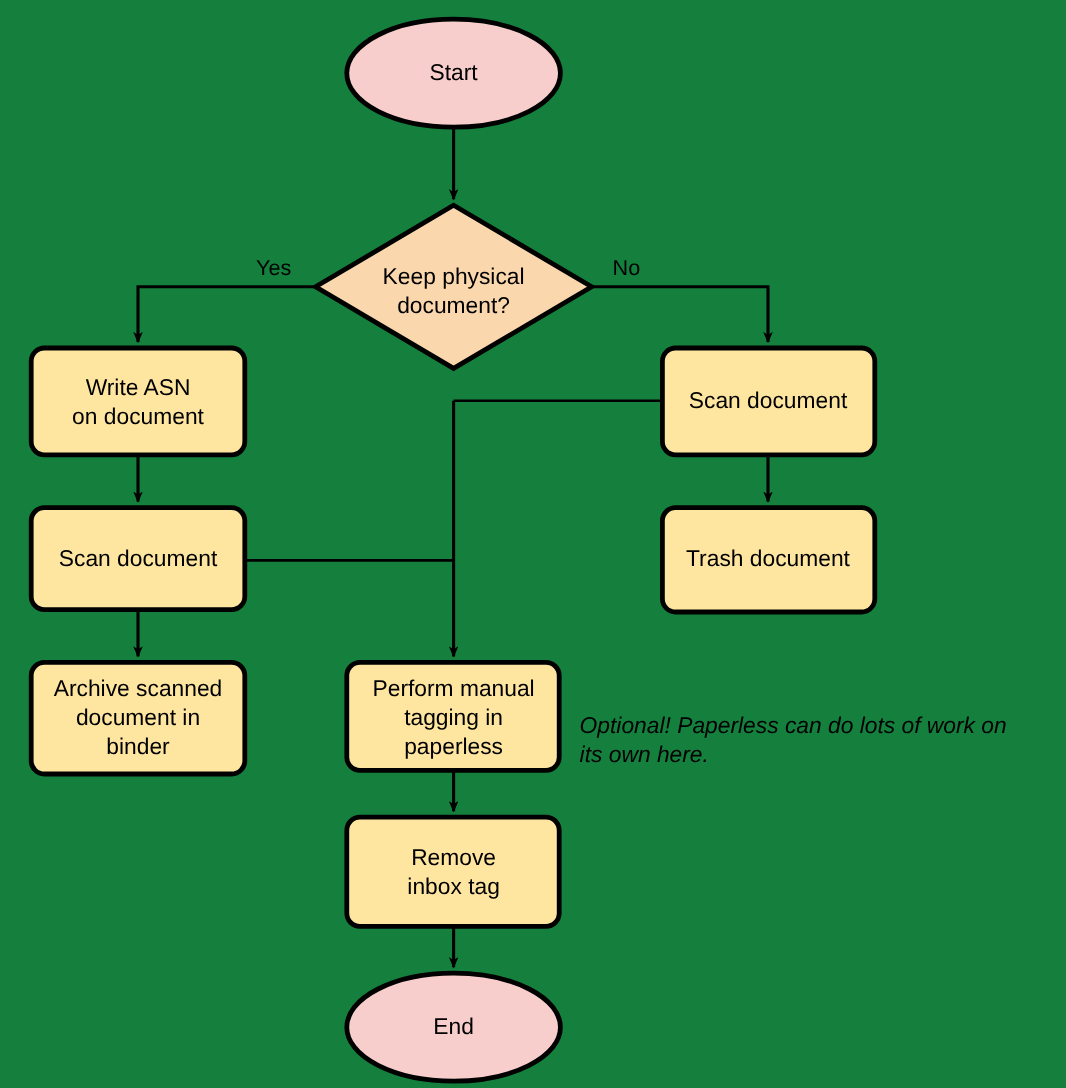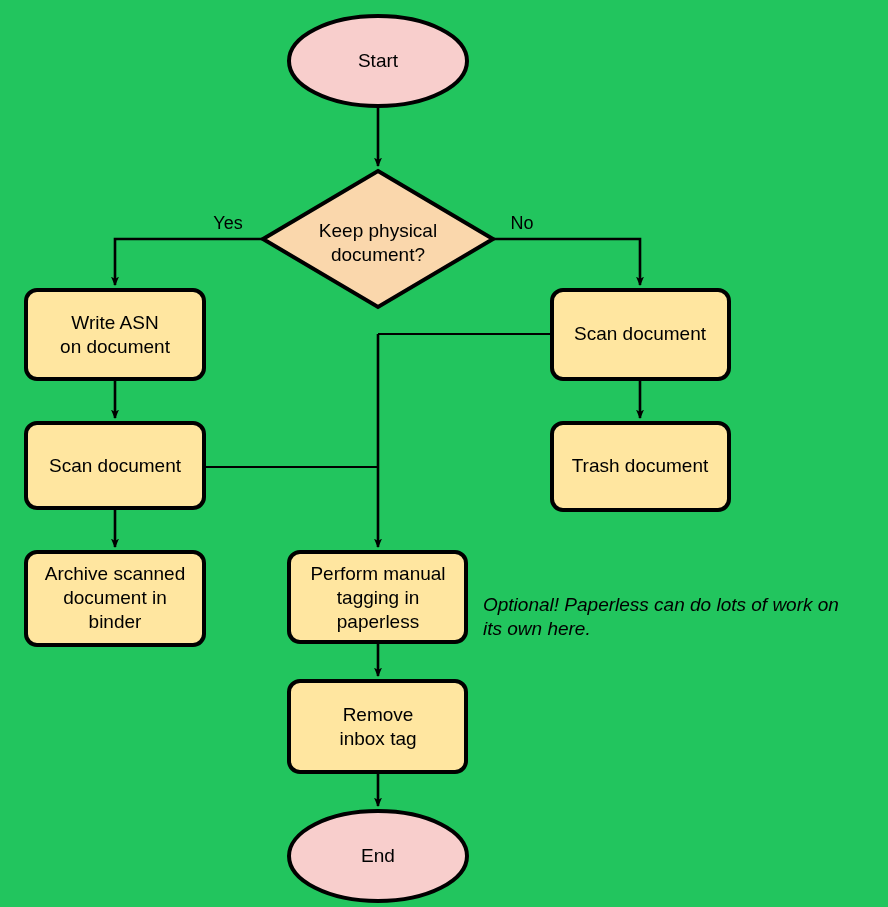--- a/index.html
+++ b/index.html
@@ -8,21 +8,21 @@
     padding: 0;
     background: #ffffff;
   }
   body {
     font-family: "Liberation Sans", sans-serif;
   }
   #canvas {
     position: relative;
     width: 888px;
     height: 907px;
-    background: #22c55e;
+    background: #15803d;
     overflow: hidden;
   }
   #flow-svg {
     position: absolute;
     left: 0;
     top: 0;
     width: 888px;
     height: 907px;
   }
   .node-text {

